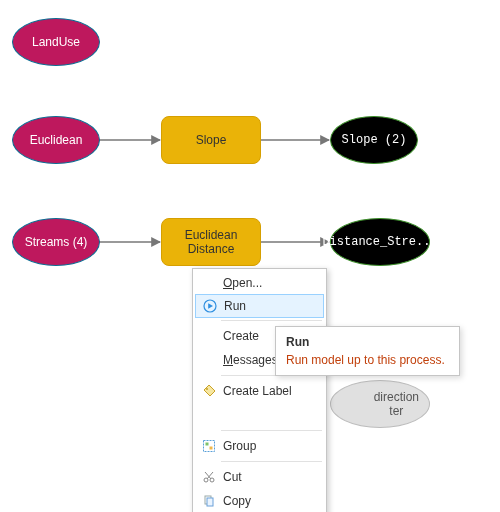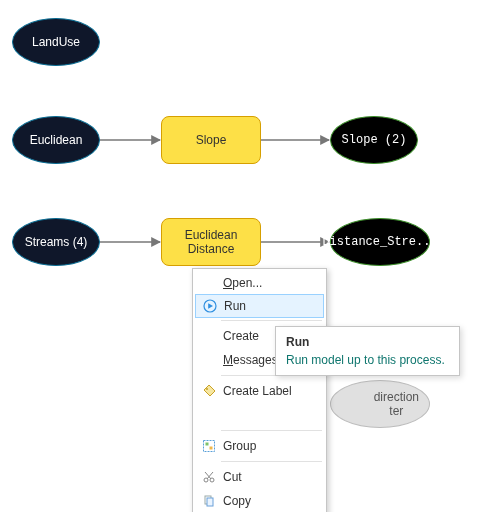--- a/index.html
+++ b/index.html
@@ -32,25 +32,25 @@
     text-align: center;
     color: #fff;
     font-size: 12px;
     line-height: 1.2;
     padding: 4px 6px;
   }
   .ellipse {
     border-radius: 50%;
   }
   .blue {
-    background: #0f172a;
+    background: #be185d;
     border: 1px solid #0b6e94;
   }
   .yellow {
-    background: #fde047;
+    background: #eab308;
     border: 1px solid #d69f00;
     color: #333;
     border-radius: 8px;
   }
   .green {
     background: #000000;
     border: 1px solid #3d8f2b;
     font-family: Liberation Mono, monospace;
   }
   .grey {
@@ -110,21 +110,21 @@
     position: absolute;
     background: #fff;
     border: 1px solid #c5c5c5;
     box-shadow: 2px 2px 6px rgba(0,0,0,0.15);
     padding: 8px 10px;
     width: 185px;
     font-size: 12px;
     color: #333;
   }
   .tooltip .tt-title { font-weight: bold; margin-bottom: 4px; }
-  .tooltip .tt-body { color: #0f766e; }
+  .tooltip .tt-body { color: #c2410c; }
 </style>
 </head>
 <body>
 
 <div class="canvas">
 
   <svg class="flow">
     <defs>
       <marker id="arr" viewBox="0 0 10 10" refX="9" refY="5" markerWidth="7" markerHeight="7" orient="auto">
         <path d="M0,0 L10,5 L0,10 z" fill="#777"></path>

